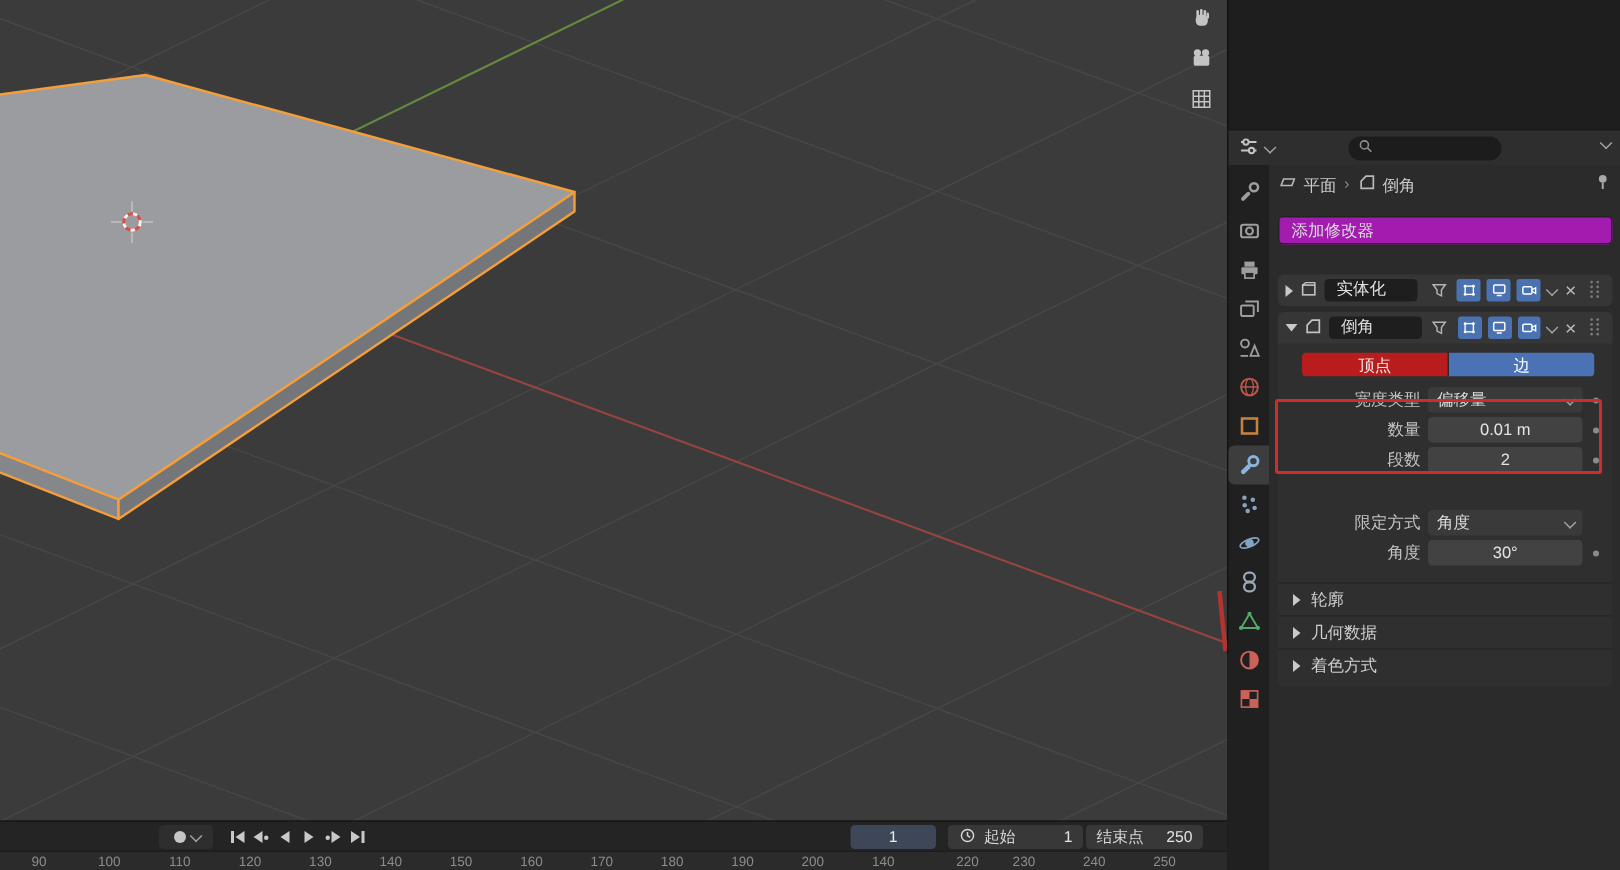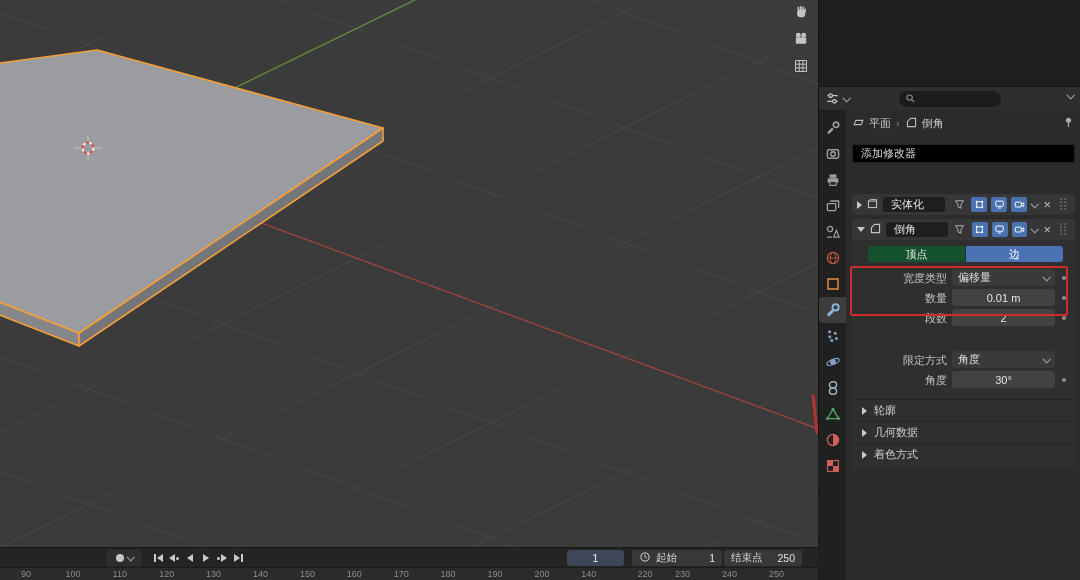--- a/index.html
+++ b/index.html
@@ -49,39 +49,39 @@
   .ptab{width:27px;height:26px;display:flex;align-items:center;justify-content:center;cursor:pointer;}
   .ptab.selected{background:#3d3d3d;border-radius:4px 0 0 4px;}
 
   #props-content{position:absolute;left:27px;top:110px;width:235px;height:470px;background:#2b2b2b;padding:0 6px;box-sizing:border-box;}
 
   #breadcrumb{height:26px;display:flex;align-items:center;gap:4px;color:#cdcdcd;}
   #breadcrumb .crumb{display:flex;align-items:center;gap:4px;}
   .sep{color:#8a8a8a;padding:0 1px;}
   #pin{margin-left:auto;color:#a9a9a9;}
 
-  #add-modifier{margin-top:8px;height:19px;background:#000000;border-radius:3px;display:flex;align-items:center;padding:0 9px;color:#dadada;cursor:pointer;box-shadow:0 0 0 1px #232323 inset;}
+  #add-modifier{margin-top:8px;height:19px;background:#a21caf;border-radius:3px;display:flex;align-items:center;padding:0 9px;color:#dadada;cursor:pointer;box-shadow:0 0 0 1px #232323 inset;}
 
   .mod-header{height:21px;background:#363636;border-radius:4px;display:flex;align-items:center;gap:4px;padding:0 5px;}
-  #solidify-header{margin-top:31px;}
+  #solidify-header{margin-top:20px;}
   #bevel-panel{margin-top:4px;background:#2f2f2f;border-radius:4px;padding-bottom:4px;}
   #bevel-panel .mod-header{border-radius:4px 4px 0 0;background:#363636;}
   .mod-name{background:#1e1e1e;border-radius:3px;height:15px;line-height:15px;padding:0 8px;min-width:46px;color:#e0e0e0;}
   .mtoggle{width:16px;height:15px;display:flex;align-items:center;justify-content:center;color:#b5b5b5;cursor:pointer;}
   .mtoggle.blue{background:#4a72b0;border-radius:2px;color:#fff;}
   .mtoggle.first{margin-left:auto;}
   .mod-x{color:#bdbdbd;font-size:13px;line-height:1;padding:0 2px;cursor:pointer;}
   .grip{color:#7a7a7a;cursor:grab;}
 
   .tri-r{width:0;height:0;border-top:4px solid transparent;border-bottom:4px solid transparent;border-left:5px solid #c9c9c9;}
   .tri-d{width:0;height:0;border-left:4px solid transparent;border-right:4px solid transparent;border-top:5px solid #c9c9c9;}
   .chev{display:inline-block;width:5px;height:5px;border-right:1.4px solid #a2a2a2;border-bottom:1.4px solid #a2a2a2;transform:rotate(45deg) translateY(-1px);}
 
   #seg-tabs{display:flex;height:16px;margin:6px 12px 0 16px;border-radius:3px;overflow:hidden;}
-  #seg-tabs>div{flex:1;display:flex;align-items:center;justify-content:center;background:#14532d;color:#e8e8e8;cursor:pointer;}
+  #seg-tabs>div{flex:1;display:flex;align-items:center;justify-content:center;background:#b91c1c;color:#e8e8e8;cursor:pointer;}
   #seg-tabs>div:first-child{border-right:1px solid #2b2b2b;}
   #seg-tabs>div.active{background:#4a72b5;color:#fff;}
 
   #rows{margin-top:7px;}
   .prop-row{position:relative;height:18px;margin-bottom:2px;}
   .prop-row.gap{margin-top:24px;}
   .prop-label{position:absolute;left:0;width:95px;text-align:right;line-height:18px;color:#c3c3c3;}
   .prop-widget{position:absolute;left:100px;top:0;width:103px;height:17px;border-radius:3px;display:flex;align-items:center;box-sizing:border-box;cursor:pointer;}
   .widget-menu{background:#3a3a3a;padding:0 6px;color:#dcdcdc;}
   .widget-menu .chev{margin-left:auto;}

